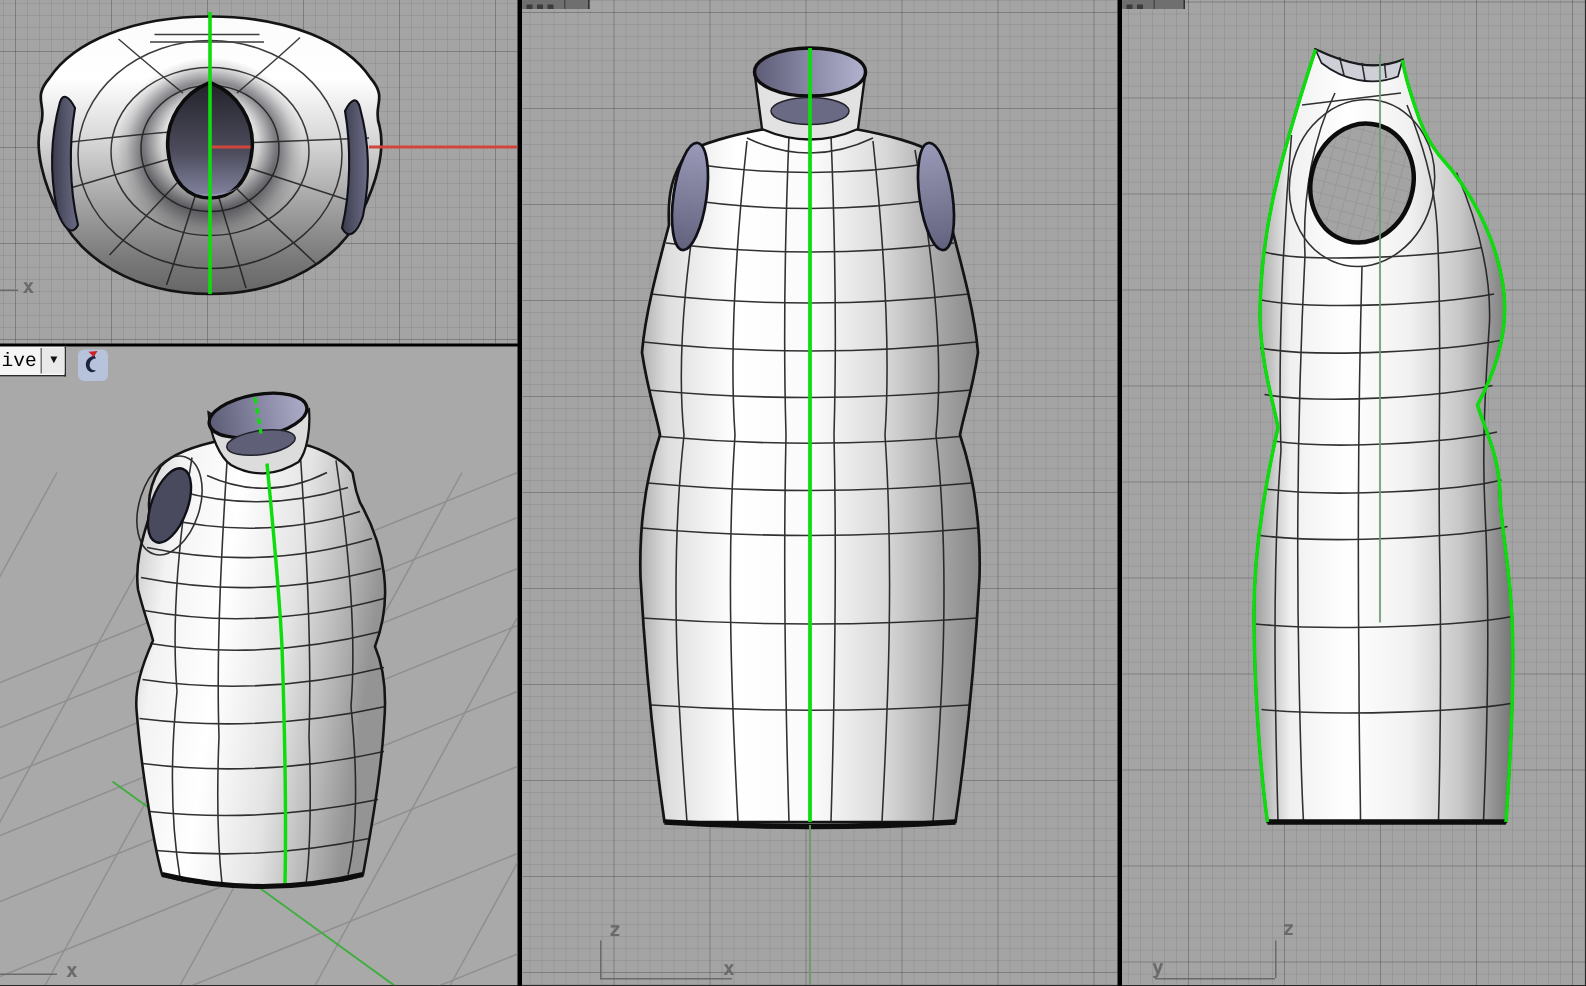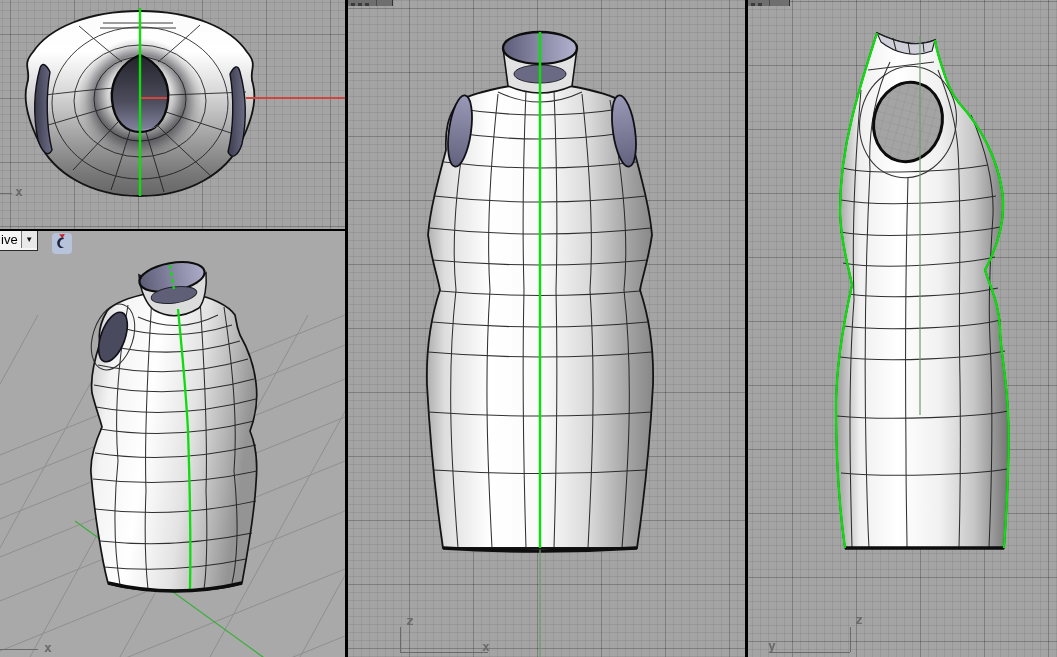--- a/index.html
+++ b/index.html
@@ -24,23 +24,23 @@
   #vp-front{left:348px;top:0;width:397px;height:657px;
     background-size:64px 64px,64px 64px,8px 8px,8px 8px;
     background-position:61px 0,0 8px,5px 0,0 0;}
   #vp-right{left:748px;top:0;width:309px;height:657px;
     background-size:64px 64px,64px 64px,8px 8px,8px 8px;
     background-position:44px 0,0 1px,4px 0,0 1px;}
   svg{position:absolute;left:0;top:0;display:block;}
 
   
   .vp-tab{
-    position:absolute;left:0;top:0;height:19px;display:flex;align-items:flex-start;
+    position:absolute;left:0;top:0;height:19px;display:flex;align-items:center;
     background:var(--tab-bg);border-right:1px solid #2b2b2b;border-bottom:1px solid #2b2b2b;
-    z-index:5;cursor:default;
+    z-index:5;cursor:default;font-family:Liberation Mono, monospace;
   }
   .vp-tab .tab-label{font-size:13px;color:var(--tab-text);padding:0 3px 0 1px;line-height:18px;}
   .vp-tab .tab-arrow{
     width:15px;height:17px;border-left:1px solid #777;display:flex;align-items:center;justify-content:center;
     font-size:8px;color:#111;background:#e9e9e9;
   }
   
   .tab-cut{
     position:absolute;top:0;height:6px;background:var(--tab-cut-bg);
     border-right:1px solid #303030;z-index:5;display:flex;align-items:flex-end;gap:3px;padding:0 3px;

